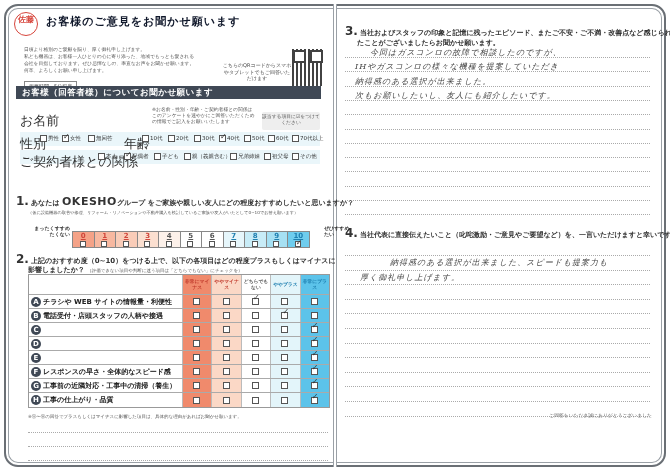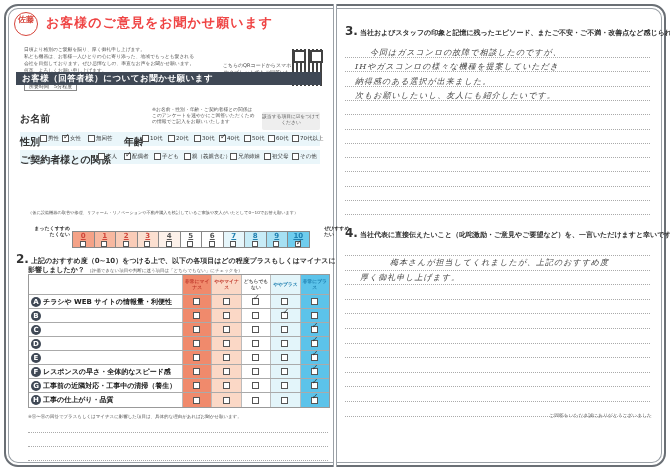--- a/index.html
+++ b/index.html
@@ -4,32 +4,32 @@
 <style>
 *{box-sizing:border-box;margin:0;padding:0}
 html,body{width:670px;height:471px;background:#fff;overflow:hidden}
 body{font-family:"DejaVu Sans",sans-serif;color:#222;position:relative}
 .frame{position:absolute;left:4px;top:4px;width:662px;height:463px;border:2px solid #6a6f75;border-radius:14px 14px 14px 14px;box-shadow:inset 0 0 0 2px #fff, inset 0 0 0 3px #9aa0a6}
 .divider{position:absolute;left:333px;top:4px;width:4px;height:463px;background:#fff;border-left:1px solid #9aa0a6;border-right:1px solid #9aa0a6}
 .left{position:absolute;left:12px;top:8px;width:316px;height:455px}
 .right{position:absolute;left:345px;top:8px;width:315px;height:455px}
 
 .stamp{position:absolute;left:2px;top:4px;width:24px;height:24px;border:1.5px solid #d7453c;border-radius:50%;color:#d7453c;font-size:8px;line-height:10px;text-align:center;padding-top:2px;font-weight:bold}
-.title{position:absolute;left:34px;top:6px;font-size:13px;font-weight:bold;letter-spacing:1px;color:#ef4444}
+.title{position:absolute;left:34px;top:6px;font-size:11px;font-weight:bold;letter-spacing:1px;color:#0f172a}
 .intro{position:absolute;left:12px;top:38px;width:220px;font-size:4.8px;line-height:7px;color:#555}
 .time-box{position:absolute;left:12px;top:73px;border:1px solid #888;font-size:5px;padding:1px 4px;color:#444}
 .qr-text{position:absolute;left:210px;top:54px;width:70px;font-size:5px;line-height:6.5px;text-align:center;color:#444}
 .qr{position:absolute;left:280px;top:41px;width:32px;height:37px;background:
   repeating-linear-gradient(90deg,#222 0 2px,#fff 2px 4px),#222;opacity:.85}
 .qr::before,.qr::after{content:"";position:absolute;width:9px;height:9px;border:2px solid #222;background:#fff}
 .qr::before{left:1px;top:1px}
 .qr::after{right:1px;top:1px}
 
 .band{position:absolute;left:4px;height:13px;background:#3f4855;color:#fff;font-size:8.5px;font-weight:bold;padding-left:6px;line-height:13px;letter-spacing:.5px}
-.row-label{position:absolute;font-size:10px;font-weight:bold;color:#333}
+.row-label{position:absolute;font-size:13px;font-weight:normal;color:#333}
 .light-row{position:absolute;left:8px;height:14px;background:#eaf6fa}
 .cb{display:inline-block;width:7px;height:7px;border:1px solid #555;background:#fff;vertical-align:middle;margin-right:1px;position:relative}
 .cb.on::after{content:"✓";position:absolute;left:0;top:-4px;font-size:8px;color:#333}
 .opt{position:absolute;font-size:5.5px;color:#333;white-space:nowrap}
 .note{position:absolute;font-size:4.8px;line-height:6px;color:#555}
 .tick-box{position:absolute;left:250px;top:104px;width:58px;height:18px;background:#eee;border-radius:2px;font-size:4.8px;line-height:6px;text-align:center;color:#555;padding-top:2px}
 
 .q{position:absolute;font-size:7px;font-weight:bold;color:#333;white-space:nowrap}
 .q .num{font-size:12px;font-weight:bold;margin-right:2px}
 .q .brand{font-size:11px;font-weight:bold;letter-spacing:.5px}
@@ -68,21 +68,21 @@
   <div class="intro">
     <div>日頃より格別のご愛顧を賜り、厚く御礼申し上げます。</div>
     <div>私ども機器は、お客様一人ひとりの心に寄り添った、地域でもっとも愛される</div>
     <div>会社を目指しております。ぜひ忌憚なしの、率直なお声をお聞かせ願います。</div>
     <div>何卒、よろしくお願い申し上げます。</div>
   </div>
   <div class="time-box">所要時間　5分程度</div>
   <div class="qr-text">こちらのQRコードからスマホやタブレットでもご回答いただけます</div>
   <div class="qr"></div>
 
-  <div class="band" style="top:64px;width:305px">お客様（回答者様）についてお聞かせ願います</div>
+  <div class="band" style="top:78px;width:305px">お客様（回答者様）についてお聞かせ願います</div>
   <div class="row-label" style="left:8px;top:104px">お名前</div>
   <div class="note" style="left:140px;top:99px;width:105px">※お名前・性別・年齢・ご契約者様との関係はこのアンケートを速やかにご回答いただくための情報でご記入をお願いいたします</div>
   <div class="tick-box">該当する項目に☑をつけてください</div>
 
   <div class="light-row" style="top:124px;width:300px"></div>
   <div class="row-label" style="left:8px;top:127px">性別</div>
   <div class="opt" style="left:28px;top:127px"><span class="cb"></span><span>男性</span></div>
   <div class="opt" style="left:50px;top:127px"><span class="cb on"></span><span>女性</span></div>
   <div class="opt" style="left:76px;top:127px"><span class="cb"></span><span>無回答</span></div>
   <div class="row-label" style="left:112px;top:127px">年齢</div>
@@ -98,20 +98,24 @@
   <div class="row-label" style="left:8px;top:145px">ご契約者様との関係</div>
   <div class="opt" style="left:86px;top:145px"><span class="cb"></span><span>本人</span></div>
   <div class="opt" style="left:112px;top:145px"><span class="cb on"></span><span>配偶者</span></div>
   <div class="opt" style="left:142px;top:145px"><span class="cb"></span><span>子ども</span></div>
   <div class="opt" style="left:172px;top:145px"><span class="cb"></span><span>親（義親含む）</span></div>
   <div class="opt" style="left:218px;top:145px"><span class="cb"></span><span>兄弟姉妹</span></div>
   <div class="opt" style="left:252px;top:145px"><span class="cb"></span><span>祖父母</span></div>
   <div class="opt" style="left:280px;top:145px"><span class="cb"></span><span>その他</span></div>
 
 
+  <div class="q" style="left:4px;top:186px">
+    <span class="num">1.</span><span>あなたは</span>
+    <span class="brand">OKESHO</span><span>グループ をご家族や親しい友人にどの程度おすすめしたいと思いますか？</span>
+  </div>
   <div class="sub" style="left:16px;top:202px;font-size:4.2px">（仮に設備機器の取替や修理、リフォーム・リノベーションや不動産購入を検討しているご家族や友人がいたとして0~10でお答え願います）</div>
 
   <div class="scale-lbl" style="left:22px;top:217px;text-align:right;width:36px">まったくすすめたくない</div>
   <div class="scale" id="nps-scale">
       <div class="cell" style="background: rgb(244, 162, 135); color: rgb(208, 69, 58);"><span class="n">0</span><span class="cb"></span></div>
       <div class="cell" style="background: rgb(247, 184, 160); color: rgb(208, 69, 58);"><span class="n">1</span><span class="cb"></span></div>
       <div class="cell" style="background: rgb(249, 204, 184); color: rgb(208, 69, 58);"><span class="n">2</span><span class="cb"></span></div>
       <div class="cell" style="background: rgb(251, 223, 208); color: rgb(208, 69, 58);"><span class="n">3</span><span class="cb"></span></div>
       <div class="cell" style="background: rgb(253, 241, 234); color: rgb(85, 85, 85);"><span class="n">4</span><span class="cb"></span></div>
       <div class="cell" style="background: rgb(255, 255, 255); color: rgb(85, 85, 85);"><span class="n">5</span><span class="cb"></span></div>
@@ -157,20 +161,21 @@
         <div class="mc c3">
           <span class="cb"></span>
         </div>
         <div class="mc c4">
           <span class="cb"></span>
         </div>
       </div>
       <div class="mrow">
         <div class="mlabel">
           <span class="circle">B</span>
+          <span>電話受付・店頭スタッフの人柄や接遇</span>
         </div>
         <div class="mc c0">
           <span class="cb"></span>
         </div>
         <div class="mc c1">
           <span class="cb"></span>
         </div>
         <div class="mc c2">
           <span class="cb"></span>
         </div>
@@ -309,20 +314,21 @@
 
   <div class="dots" style="left:16px;top:424px;width:300px"></div>
   <div class="dots" style="left:16px;top:438px;width:300px"></div>
   <div class="dots" style="left:16px;top:452px;width:300px"></div>
 </div>
 
 <div class="right">
   <div class="q" style="left:0;top:16px">
     <span class="num">3.</span><span>当社およびスタッフの印象と記憶に残ったエピソード、またご不安・ご不満・改善点など感じられ</span>
   </div>
+  <div class="q" style="left:12px;top:30px">たことがございましたらお聞かせ願います。</div>
 
   <div id="q3-lines">
       <div class="dots" style="left: 0px; width: 305px; top: 49px;"></div>
       <div class="dots" style="left: 0px; width: 305px; top: 63.3px;"></div>
       <div class="dots" style="left: 0px; width: 305px; top: 77.6px;"></div>
       <div class="dots" style="left: 0px; width: 305px; top: 91.9px;"></div>
       <div class="dots" style="left: 0px; width: 305px; top: 106.2px;"></div>
       <div class="dots" style="left: 0px; width: 305px; top: 120.5px;"></div>
       <div class="dots" style="left: 0px; width: 305px; top: 134.8px;"></div>
       <div class="dots" style="left: 0px; width: 305px; top: 149.1px;"></div>
@@ -345,18 +351,18 @@
       <div class="dots" style="left: 0px; width: 305px; top: 276.2px;"></div>
       <div class="dots" style="left: 0px; width: 305px; top: 290.8px;"></div>
       <div class="dots" style="left: 0px; width: 305px; top: 305.4px;"></div>
       <div class="dots" style="left: 0px; width: 305px; top: 320px;"></div>
       <div class="dots" style="left: 0px; width: 305px; top: 334.6px;"></div>
       <div class="dots" style="left: 0px; width: 305px; top: 349.2px;"></div>
       <div class="dots" style="left: 0px; width: 305px; top: 363.8px;"></div>
       <div class="dots" style="left: 0px; width: 305px; top: 378.4px;"></div>
       <div class="dots" style="left: 0px; width: 305px; top: 393px;"></div>
       <div class="dots" style="left: 0px; width: 305px; top: 407.6px;"></div>
-      <div class="hand" style="left: 45px; top: 249px;">梅本さんが担当してくれましたが、上記のおすすめ度</div>
+      <div class="hand" style="left: 45px; top: 249px;">納得感のある選択が出来ました、スピードも提案力も</div>
       <div class="hand" style="left: 15px; top: 263.6px;">厚く御礼申し上げます。</div>
     </div>
 
   <div class="thanks">ご回答をいただき誠にありがとうございました</div>
 </div>
 
 </body></html>

